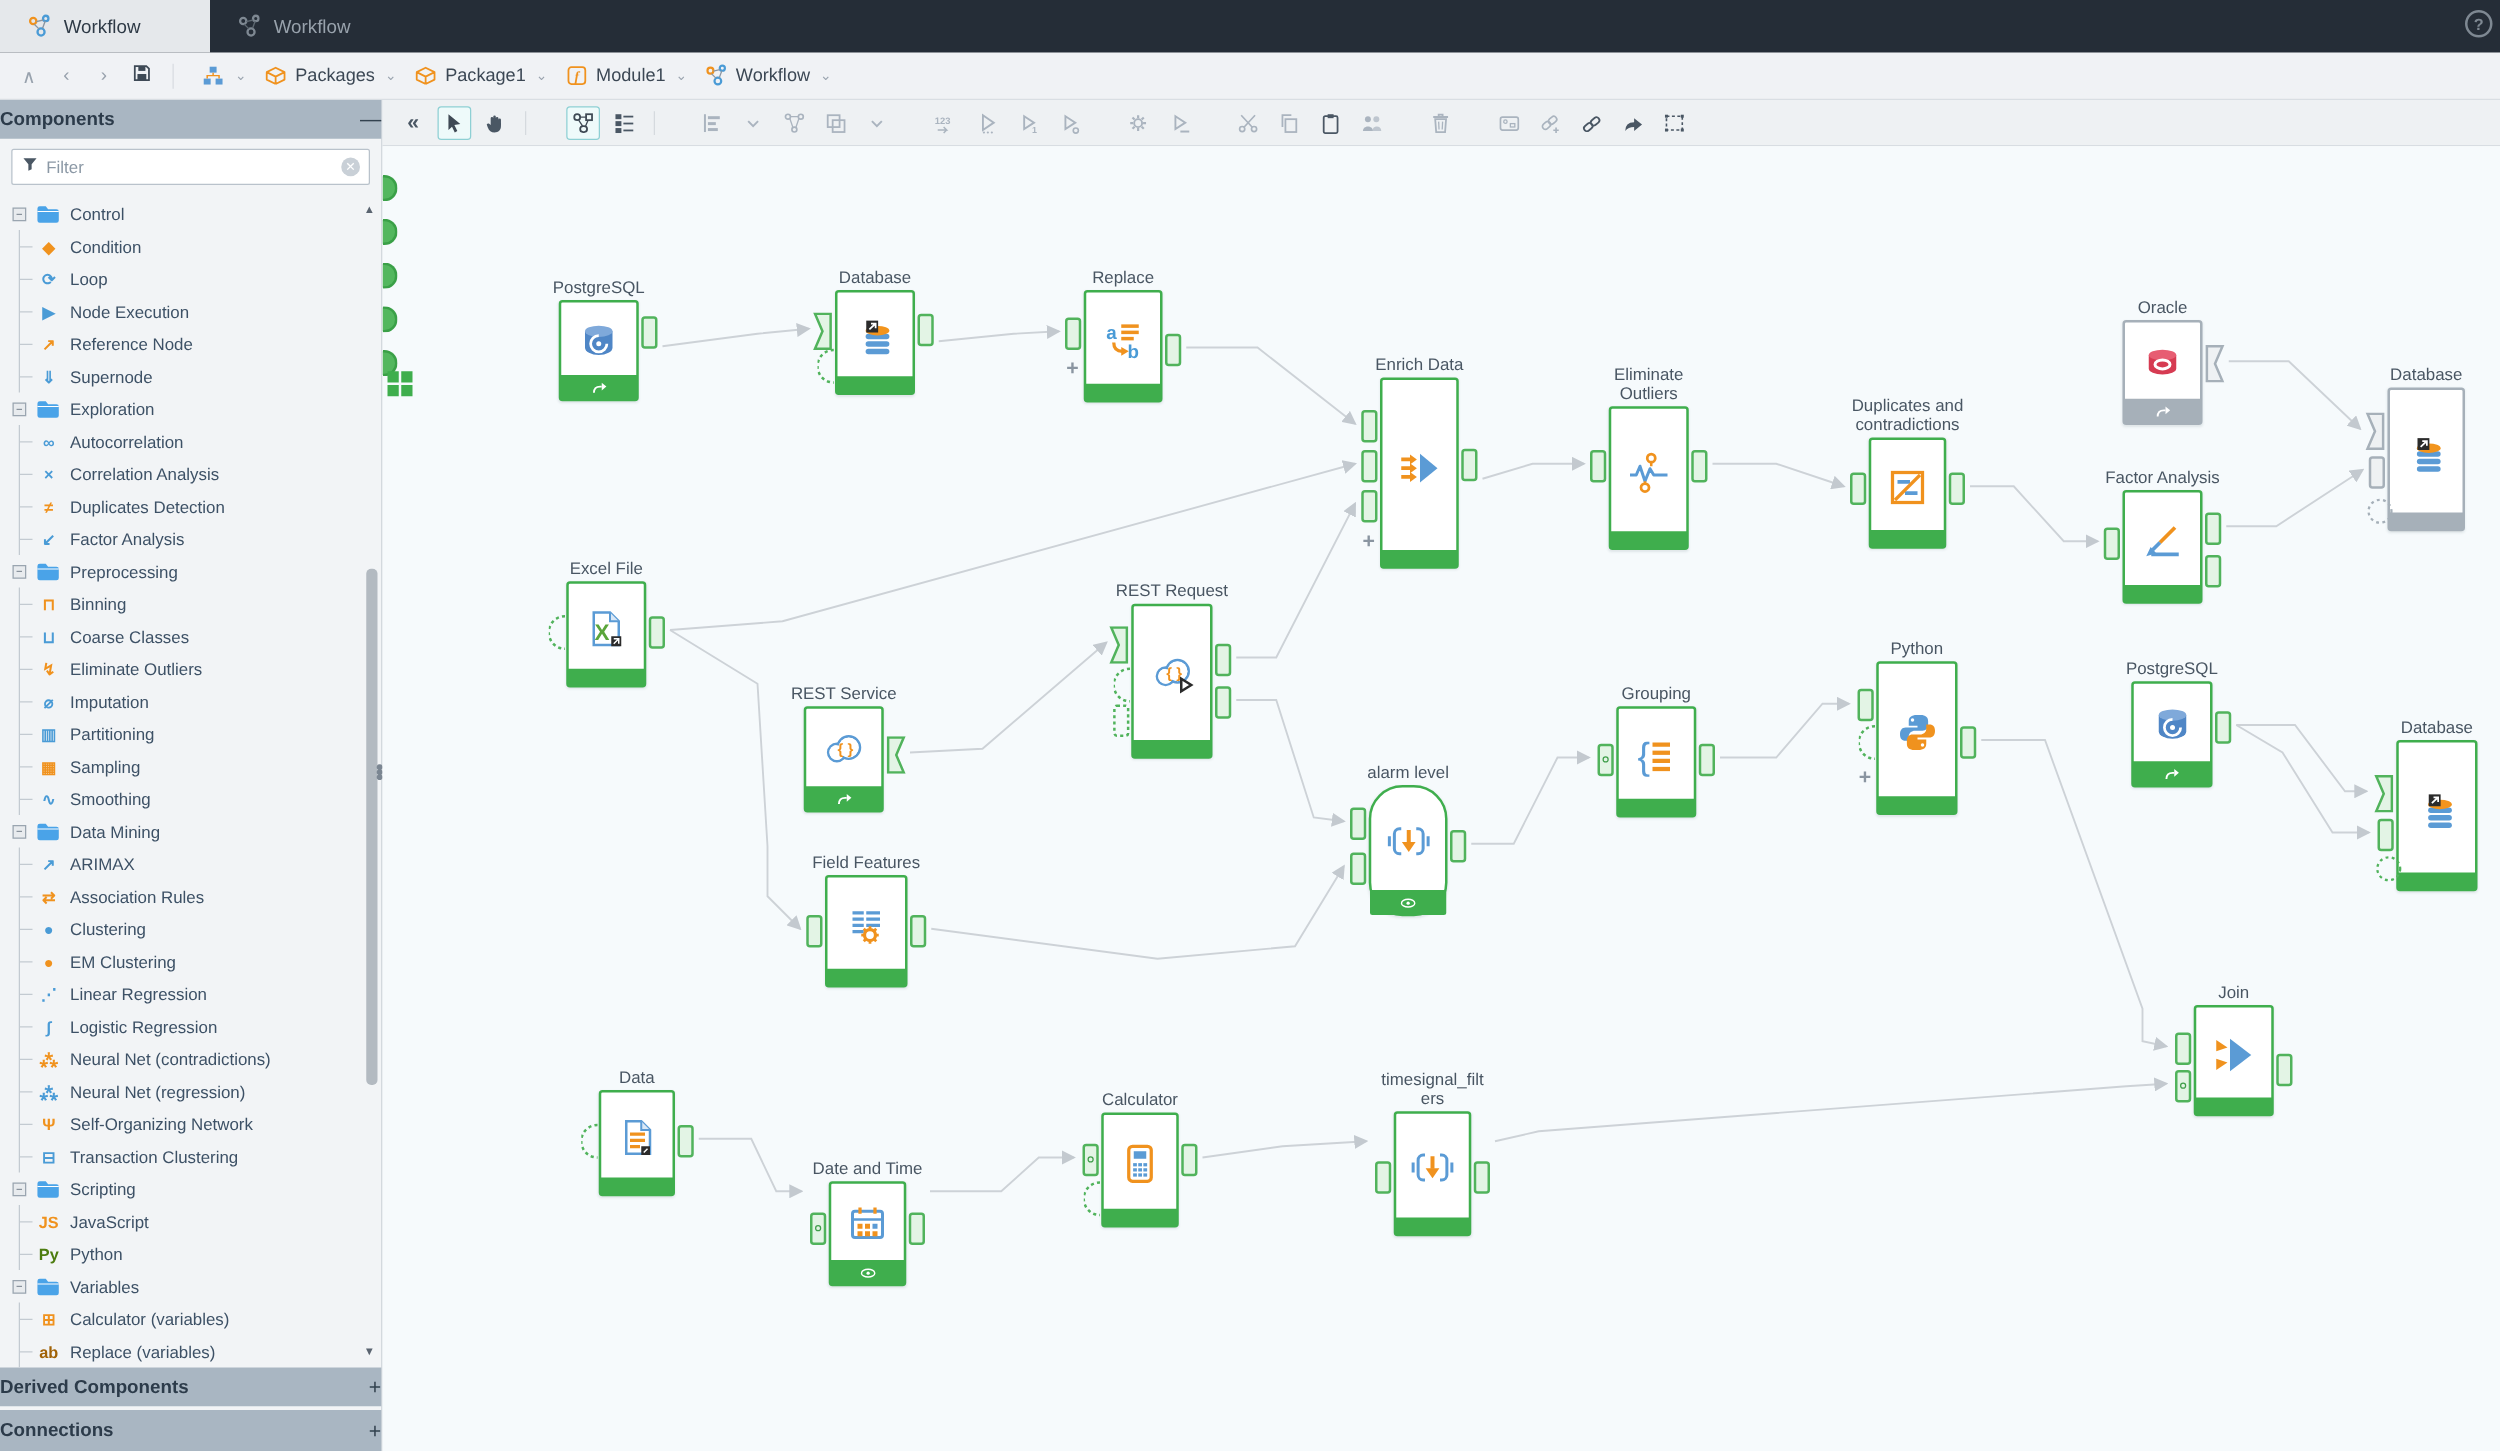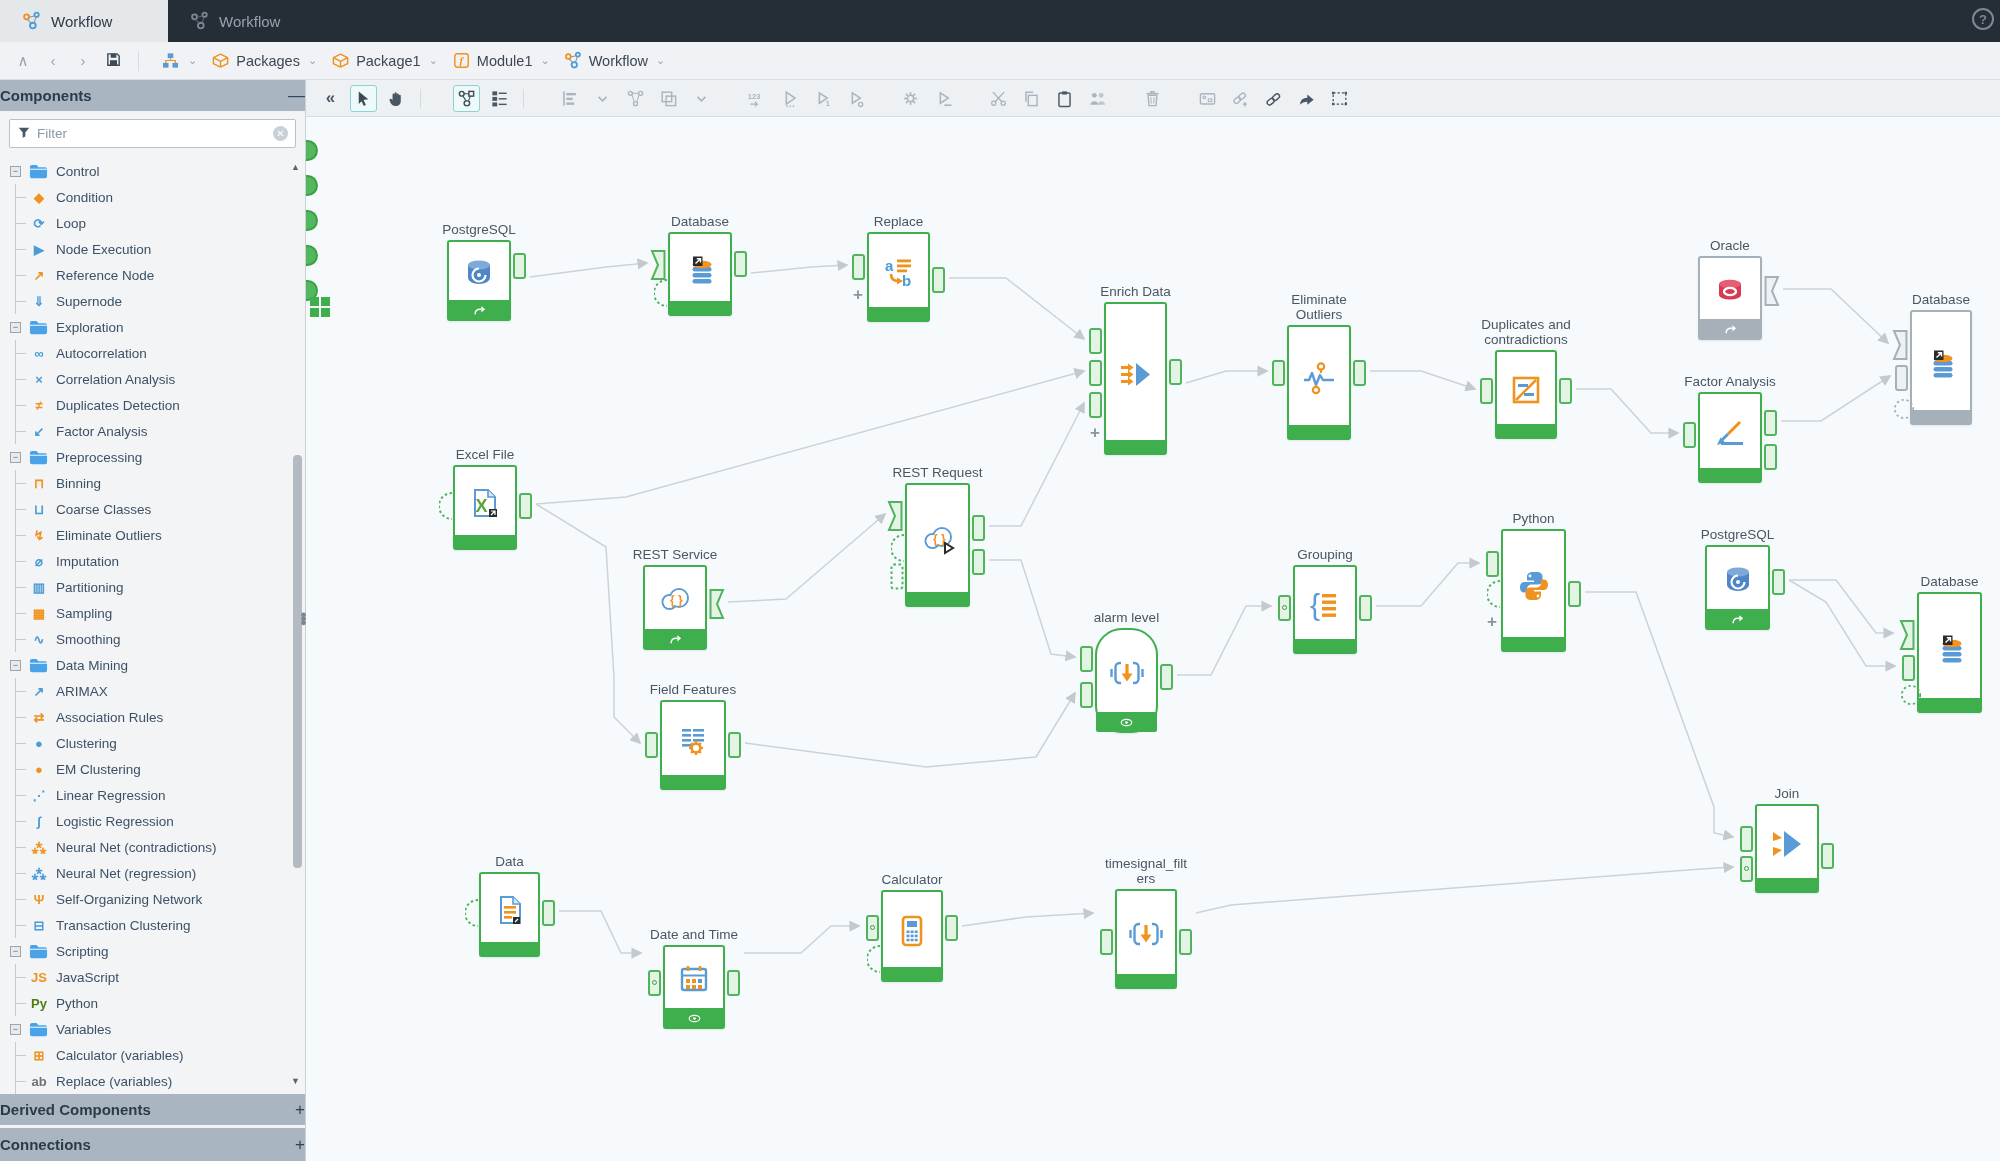--- a/index.html
+++ b/index.html
@@ -349,21 +349,21 @@
               <path d="M1 5.5 h18" stroke="#fff" stroke-width="1"></path>
             </svg></span>
           <span>Variables</span>
         </div>
         <div class="tchildren">
           <div class="trow child">
             <span class="tglyph" style="color:#f0921e">⊞</span>
             <span>Calculator (variables)</span>
           </div>
           <div class="trow child">
-            <span class="tglyph" style="color:#737373">ab</span>
+            <span class="tglyph" style="color:#a16207">ab</span>
             <span>Replace (variables)</span>
           </div>
         </div>
       </div>
     <div class="scrollarrow" style="top:82px">▲</div>
     <div class="scrollarrow" style="bottom:75px">▼</div>
     <div class="scrollthumb" style="top:375px;height:413px"></div>
     <div class="panel-grip">●<br>●<br>●</div>
     <div class="panelhead" style="margin-top:auto">
       <span>Derived Components</span>

